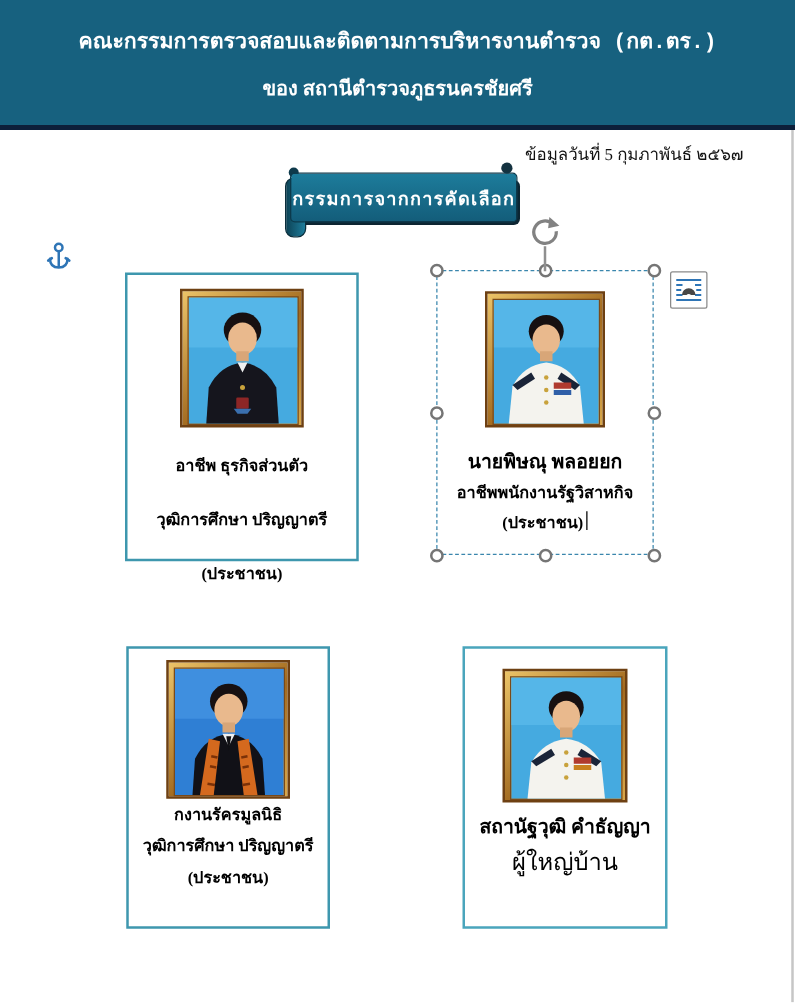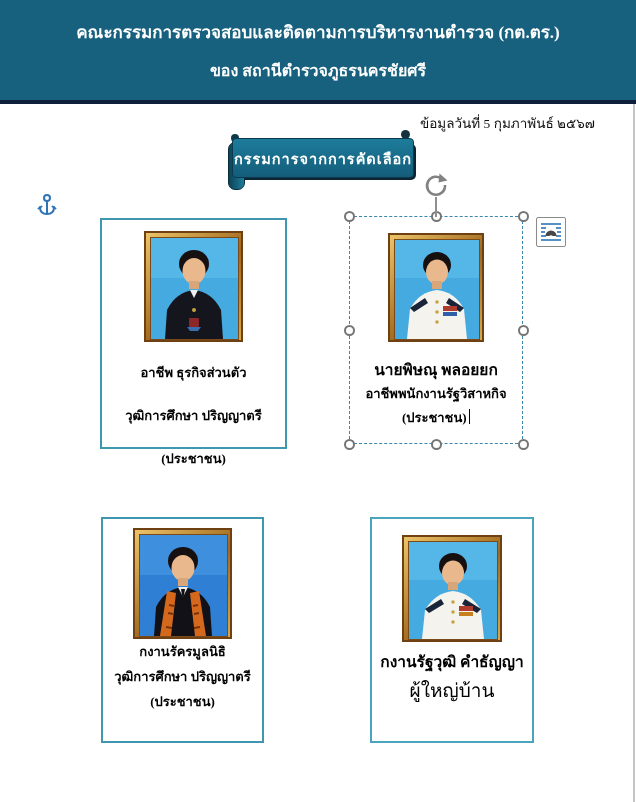--- a/index.html
+++ b/index.html
@@ -3,21 +3,21 @@
 <meta charset="utf-8">
 <style>
   html,body{margin:0;padding:0;background:#fff;}
   #page{position:relative;width:636px;height:802px;background:#ffffff;overflow:hidden;
         font-family:"Liberation Serif","DejaVu Serif",serif;}
   .abs{position:absolute;}
 
   
   #header{left:0;top:0;width:636px;height:100px;background:#17617f;border-bottom:4px solid #0d1f3a;}
   .header-line{width:636px;text-align:center;color:#ffffff;font-weight:bold;}
-  #header-line1{top:18px;font-size:17px;}
+  #header-line1{top:18px;font-size:17px;font-family:Liberation Mono, monospace;}
   #header-line2{top:58px;font-size:16px;}
 
   
   #date-note{left:420px;top:112px;width:210px;font-size:13.5px;color:#111;}
 
   
   #banner-shadow{left:238px;top:144px;width:178px;height:36px;background:#0c2532;border-radius:5px;}
   #banner-curl{left:228px;top:142px;width:15px;height:46px;background:linear-gradient(90deg,#0d4356,#1d7c9b);
                border-radius:7px;border:1px solid #0a2e3c;}
   #banner-knob{left:231px;top:134px;width:8px;height:8px;border-radius:50%;background:#0e3a4c;}
@@ -164,21 +164,21 @@
         <path d="M13,97 L16,68 Q26,51 44,49 Q62,51 72,68 L75,97 Z" fill="#f4f3ee"></path>
         <path d="M16,67 L32,57 L35,62 L20,71 Z" fill="#1a2438"></path>
         <path d="M72,67 L56,57 L53,62 L68,71 Z" fill="#1a2438"></path>
         <circle cx="44" cy="60" r="1.8" fill="#c8a23c"></circle>
         <circle cx="44" cy="70" r="1.8" fill="#c8a23c"></circle>
         <circle cx="44" cy="80" r="1.8" fill="#c8a23c"></circle>
         <rect x="50" y="64" width="14" height="5" fill="#b03a2e"></rect>
         <rect x="50" y="70" width="14" height="4" fill="#c8801e"></rect>
       </svg>
     </div>
-    <div class="member-name">กงานรัฐวุฒิ คำธัญญา</div>
+    <div class="member-name">สถานัฐวุฒิ คำธัญญา</div>
     <div class="member-title-large">ผู้ใหญ่บ้าน</div>
   </div>
 
   <div id="selection-border" class="abs"></div>
   <div class="abs handle" style="left:343.5px;top:210.5px;"></div>
   <div class="abs handle" style="left:430.5px;top:210.5px;"></div>
   <div class="abs handle" style="left:517.5px;top:210.5px;"></div>
   <div class="abs handle" style="left:343.5px;top:324.5px;"></div>
   <div class="abs handle" style="left:517.5px;top:324.5px;"></div>
   <div class="abs handle" style="left:343.5px;top:438.5px;"></div>

